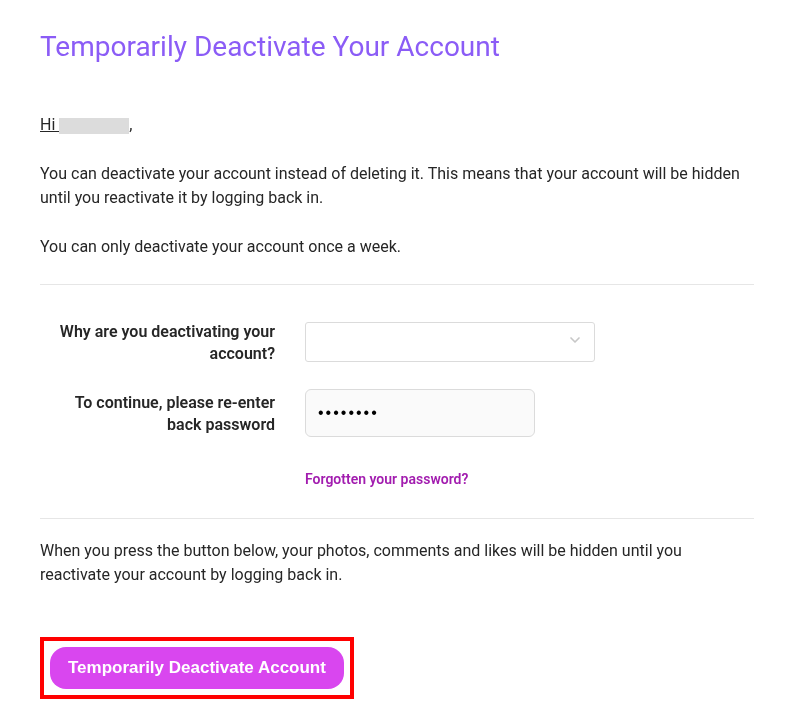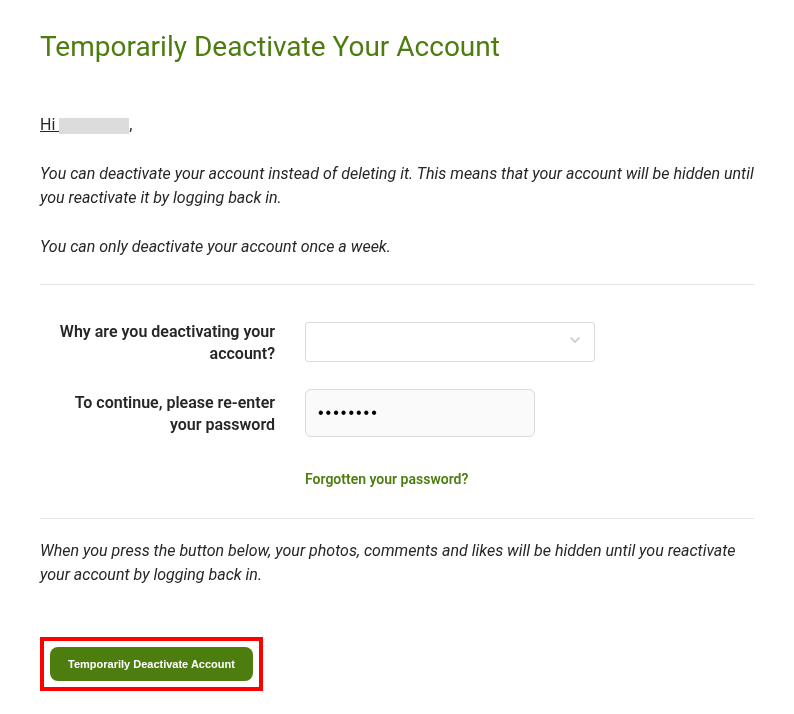--- a/index.html
+++ b/index.html
@@ -6,21 +6,21 @@
     body {
       font-family: -apple-system, BlinkMacSystemFont, "Segoe UI", Roboto, Helvetica, Arial, sans-serif;
       color: #262626;
       background: #fff;
       width: 794px;
       padding: 30px 40px 40px 40px;
     }
     h1 {
       font-size: 28px;
       font-weight: 400;
-      color: #4d7c0f;
+      color: #8b5cf6;
       margin-bottom: 50px;
     }
     .greeting {
       font-size: 16px;
       color: #262626;
       margin-bottom: 25px;
       line-height: 1.5;
       text-decoration: underline;
     }
     .redacted {
@@ -28,21 +28,20 @@
       background: #dcdcdc;
       width: 70px;
       height: 16px;
       vertical-align: middle;
     }
     .paragraph {
       font-size: 16px;
       color: #262626;
       line-height: 1.5;
       margin-bottom: 25px;
-      font-style: italic;
     }
     .divider {
       border: none;
       border-top: 1px solid #e6e6e6;
       margin: 20px 0;
     }
     .form-section {
       padding-top: 10px;
       padding-bottom: 10px;
     }
@@ -91,21 +90,21 @@
       width: 230px;
       height: 48px;
       border: 1px solid #dbdbdb;
       border-radius: 6px;
       background: #fafafa;
       padding: 0 12px;
       font-size: 16px;
       letter-spacing: 2px;
     }
     .forgot-link {
-      color: #4d7c0f;
+      color: #a21caf;
       font-size: 14px;
       font-weight: 600;
       text-decoration: none;
       display: inline-block;
       margin-top: 14px;
       cursor: pointer;
     }
     .forgot-row {
       display: flex;
     }
@@ -113,26 +112,26 @@
     .bottom-section {
       margin-top: 16px;
     }
     .highlight-box {
       display: inline-block;
       border: 4px solid #ff0000;
       padding: 6px;
       margin-top: 25px;
     }
     .deactivate-btn {
-      background: #4d7c0f;
+      background: #d946ef;
       color: #fff;
       border: none;
-      border-radius: 8px;
+      border-radius: 16px;
       padding: 11px 18px;
-      font-size: 11px;
+      font-size: 17px;
       font-weight: 600;
       cursor: pointer;
     }
   </style>
 </head>
 <body>
 
 <h1>Temporarily Deactivate Your Account</h1>
 
 <p class="greeting">
@@ -153,21 +152,21 @@
         <span class="chevron">
           <svg width="16" height="16" viewBox="0 0 24 24" fill="none" stroke="currentColor" stroke-width="2.5" stroke-linecap="round" stroke-linejoin="round">
               <polyline points="6 9 12 15 18 9"></polyline>
             </svg>
         </span>
       </div>
     </div>
   </div>
 
   <div class="form-row">
-    <div class="form-label">To continue, please re-enter your password</div>
+    <div class="form-label">To continue, please re-enter back password</div>
     <div class="form-field">
       <input type="password" class="password-input" value="••••••••" style="">
     </div>
   </div>
 
   <div class="forgot-row">
     <div class="form-label">&nbsp;</div>
     <div class="form-field">
       <a class="forgot-link">Forgotten your password?</a>
     </div>

